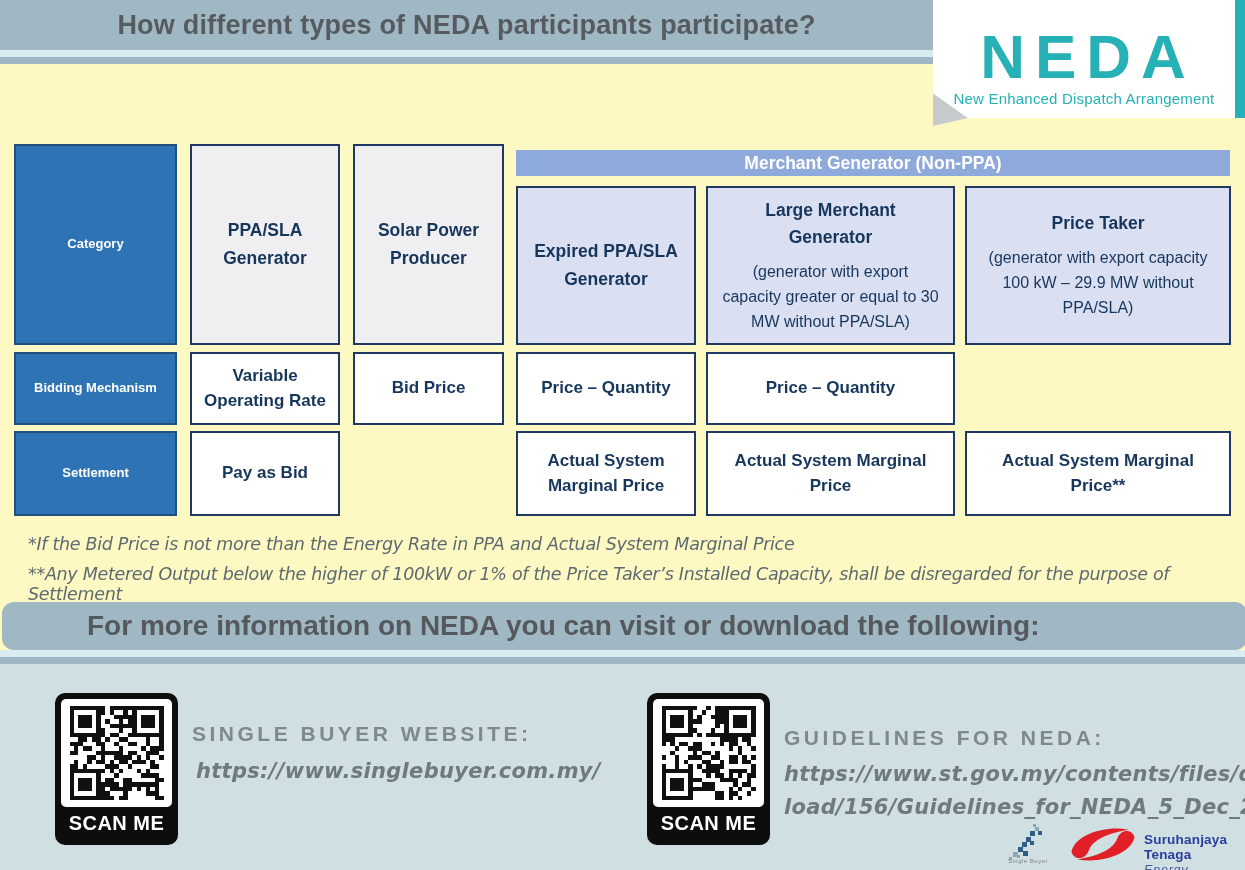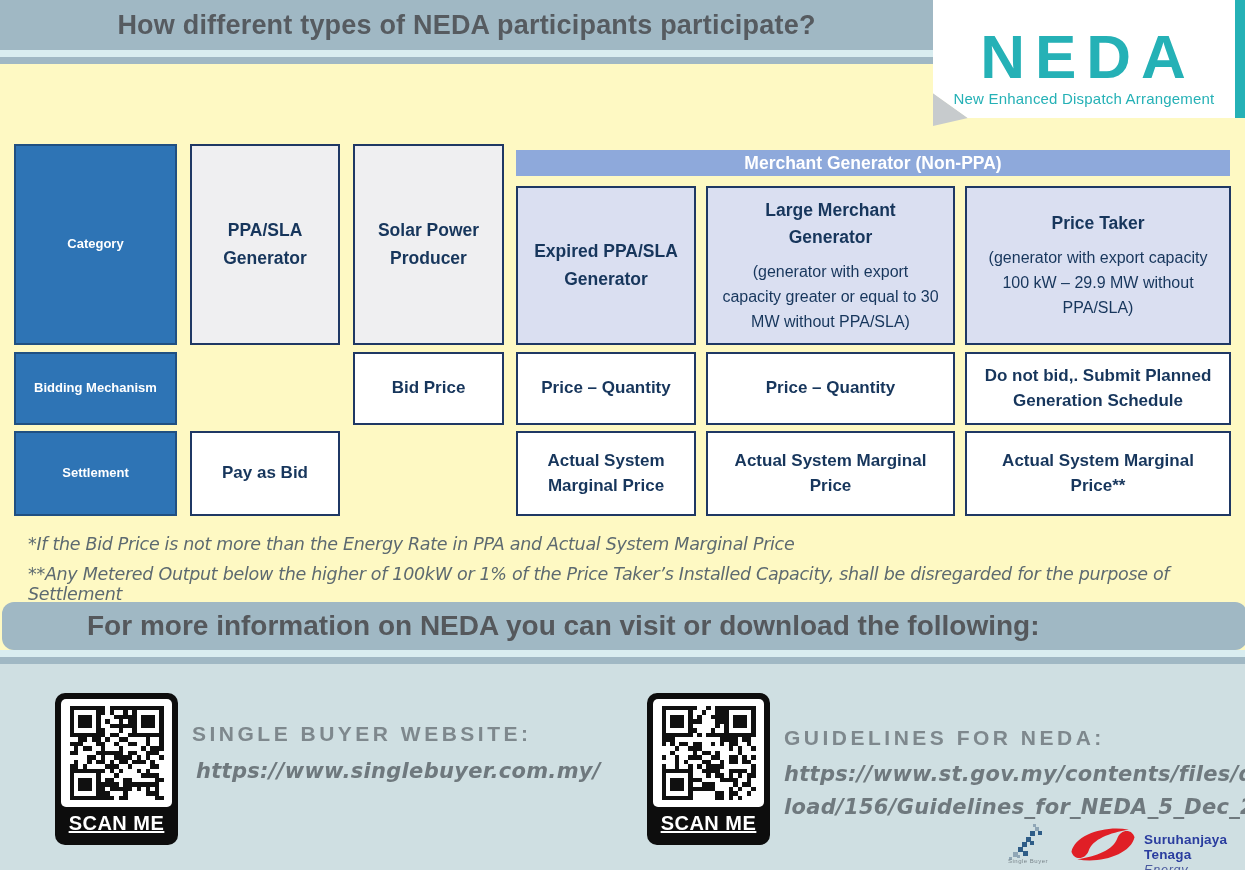--- a/index.html
+++ b/index.html
@@ -93,21 +93,21 @@
     background:#ffffff; border-radius:5px; flex:1;
     display:flex; align-items:center; justify-content:center;
   }
   .qr-grid {
     width:94px; height:94px; display:grid;
     grid-template-columns:repeat(21,1fr); grid-template-rows:repeat(21,1fr);
   }
   .qr-grid .m { background:#101010; }
   .scan-label {
     height:32px; display:flex; align-items:center; justify-content:center;
-    color:#ffffff; font-weight:bold; font-size:20px; letter-spacing:0.5px;text-decoration:underline;
+    color:#ffffff; font-weight:bold; font-size:20px; letter-spacing:0.5px;
   }
   
   .res-label {
     position:absolute; font-size:21px; font-weight:bold; color:#7e888d;
     letter-spacing:3.5px;
   }
   .res-url {
     position:absolute; font-style:italic; font-size:21px; color:#6f797e;
     line-height:33px; letter-spacing:0.3px;
     font-family:"DejaVu Sans","Liberation Sans",sans-serif;
@@ -172,31 +172,31 @@
   </div>
   <div class="cell lav" style="left:706px;top:186px;width:249px;height:159px;padding:4px 14px;">
     <span class="ttl">Large Merchant Generator</span>
     <span class="sub">(generator with export capacity greater or equal to 30 MW without PPA/SLA)</span>
   </div>
   <div class="cell lav" style="left:965px;top:186px;width:266px;height:159px;padding:4px 12px;">
     <span class="ttl">Price Taker</span>
     <span class="sub">(generator with export capacity 100 kW – 29.9 MW without PPA/SLA)</span>
   </div>
 
+  <div class="cell" style="left:190px;top:352px;width:150px;height:73px;">
+    <span>Variable Operating Rate</span>
+  </div>
   <div class="cell" style="left:353px;top:352px;width:151px;height:73px;">
     <span>Bid Price</span>
   </div>
   <div class="cell" style="left:516px;top:352px;width:180px;height:73px;">
     <span>Price – Quantity</span>
   </div>
   <div class="cell" style="left:706px;top:352px;width:249px;height:73px;">
     <span>Price – Quantity</span>
-  </div>
-  <div class="cell" style="left:965px;top:352px;width:266px;height:73px;">
-    <span>Do not bid,. Submit Planned Generation Schedule</span>
   </div>
 
   <div class="cell" style="left:190px;top:431px;width:150px;height:85px;">
     <span>Pay as Bid</span>
   </div>
   <div class="cell" style="left:516px;top:431px;width:180px;height:85px;padding:4px 24px;">
     <span>Actual System Marginal Price</span>
   </div>
   <div class="cell" style="left:706px;top:431px;width:249px;height:85px;">
     <span>Actual System Marginal Price</span>

